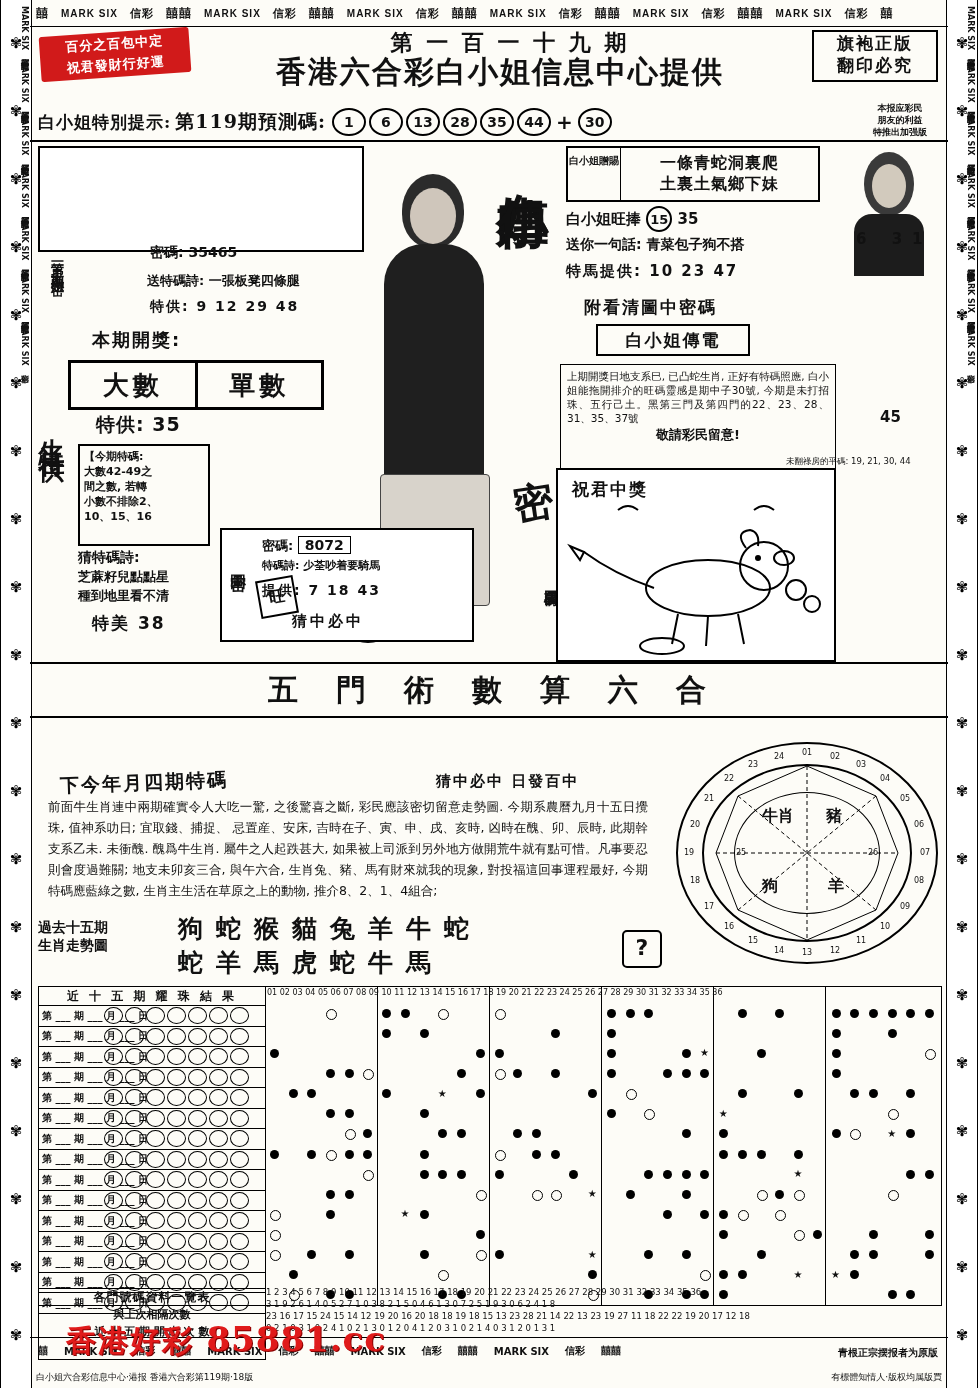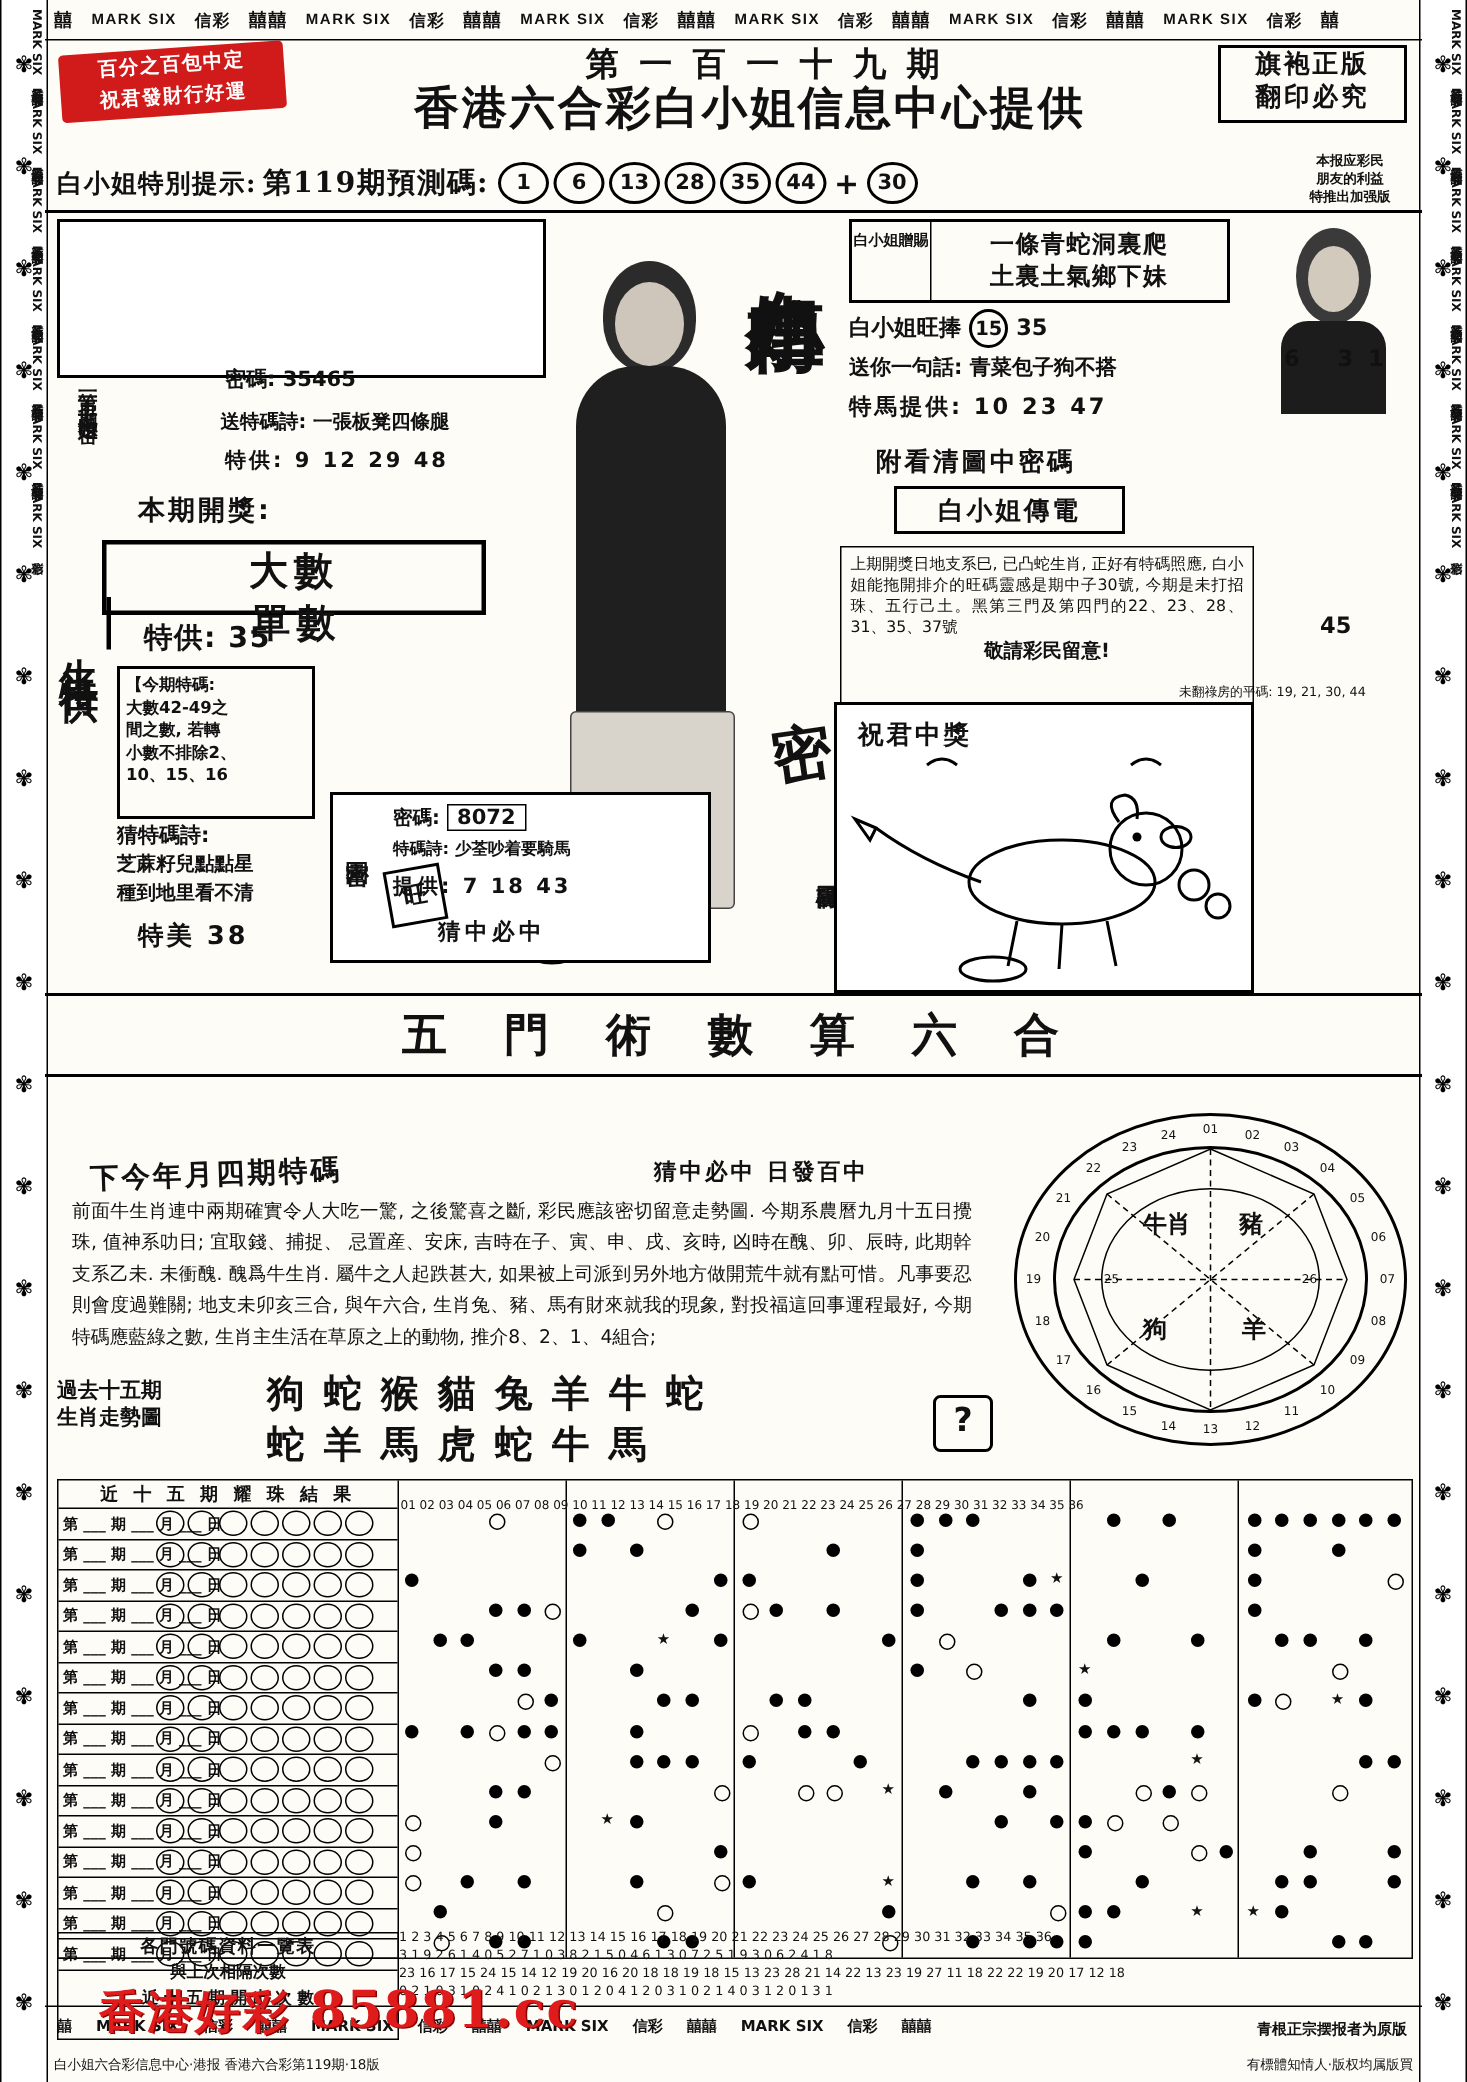--- a/index.html
+++ b/index.html
@@ -110,21 +110,21 @@
   }
   .mimaline{
     position:absolute;left:150px;top:244px;font-size:14px;font-weight:bold;
   }
   .songline{position:absolute;left:128px;top:272px;font-size:13px;font-weight:bold;margin-left:19px;}
   .tegong1{position:absolute;left:150px;top:298px;font-size:14px;font-weight:bold;letter-spacing:2px;}
   .benqi{position:absolute;left:92px;top:328px;font-size:18px;font-weight:bold;letter-spacing:2px;}
 
   .bigbox{
     position:absolute;left:68px;top:360px;width:250px;height:44px;
-    border:3px solid #000;display:flex;flex-direction:column;
+    border:3px solid #000;display:flex;
   }
   .bigbox .half{
     flex:1;display:flex;align-items:center;justify-content:center;
     font-size:26px;font-weight:bold;letter-spacing:4px;
     font-family:"DejaVu Serif","Liberation Serif",serif;
   }
   .bigbox .half+.half{border-left:3px solid #000;}
 
   .tegong35{position:absolute;left:96px;top:412px;font-size:19px;font-weight:bold;letter-spacing:1px;}
 
@@ -361,21 +361,21 @@
   .res-row .circs{display:flex;gap:2px;}
   .res-row .oc{
     width:17px;height:15px;border:1px solid #000;border-radius:50%;
   }
   .res-right{
     position:absolute;left:226px;top:0;right:0;bottom:0;
   }
   .dotgrid{position:absolute;inset:0;}
   .dotgrid .vline{position:absolute;top:0;bottom:0;width:1px;background:#000;}
   .dotnums{
-    position:absolute;left:0;right:0;top:12px;height:13px;
+    position:absolute;left:0;right:0;top:1px;height:13px;
     font-size:8px;letter-spacing:0;display:flex;
   }
   .dot{position:absolute;width:9px;height:9px;border-radius:50%;background:#000;}
   .dotring{position:absolute;width:9px;height:9px;border-radius:50%;border:1px solid #000;}
   .star{position:absolute;font-size:10px;line-height:9px;}
 
   
   .bottomleft{
     position:absolute;left:38px;top:1288px;width:226px;height:70px;
     border:1px solid #000;

